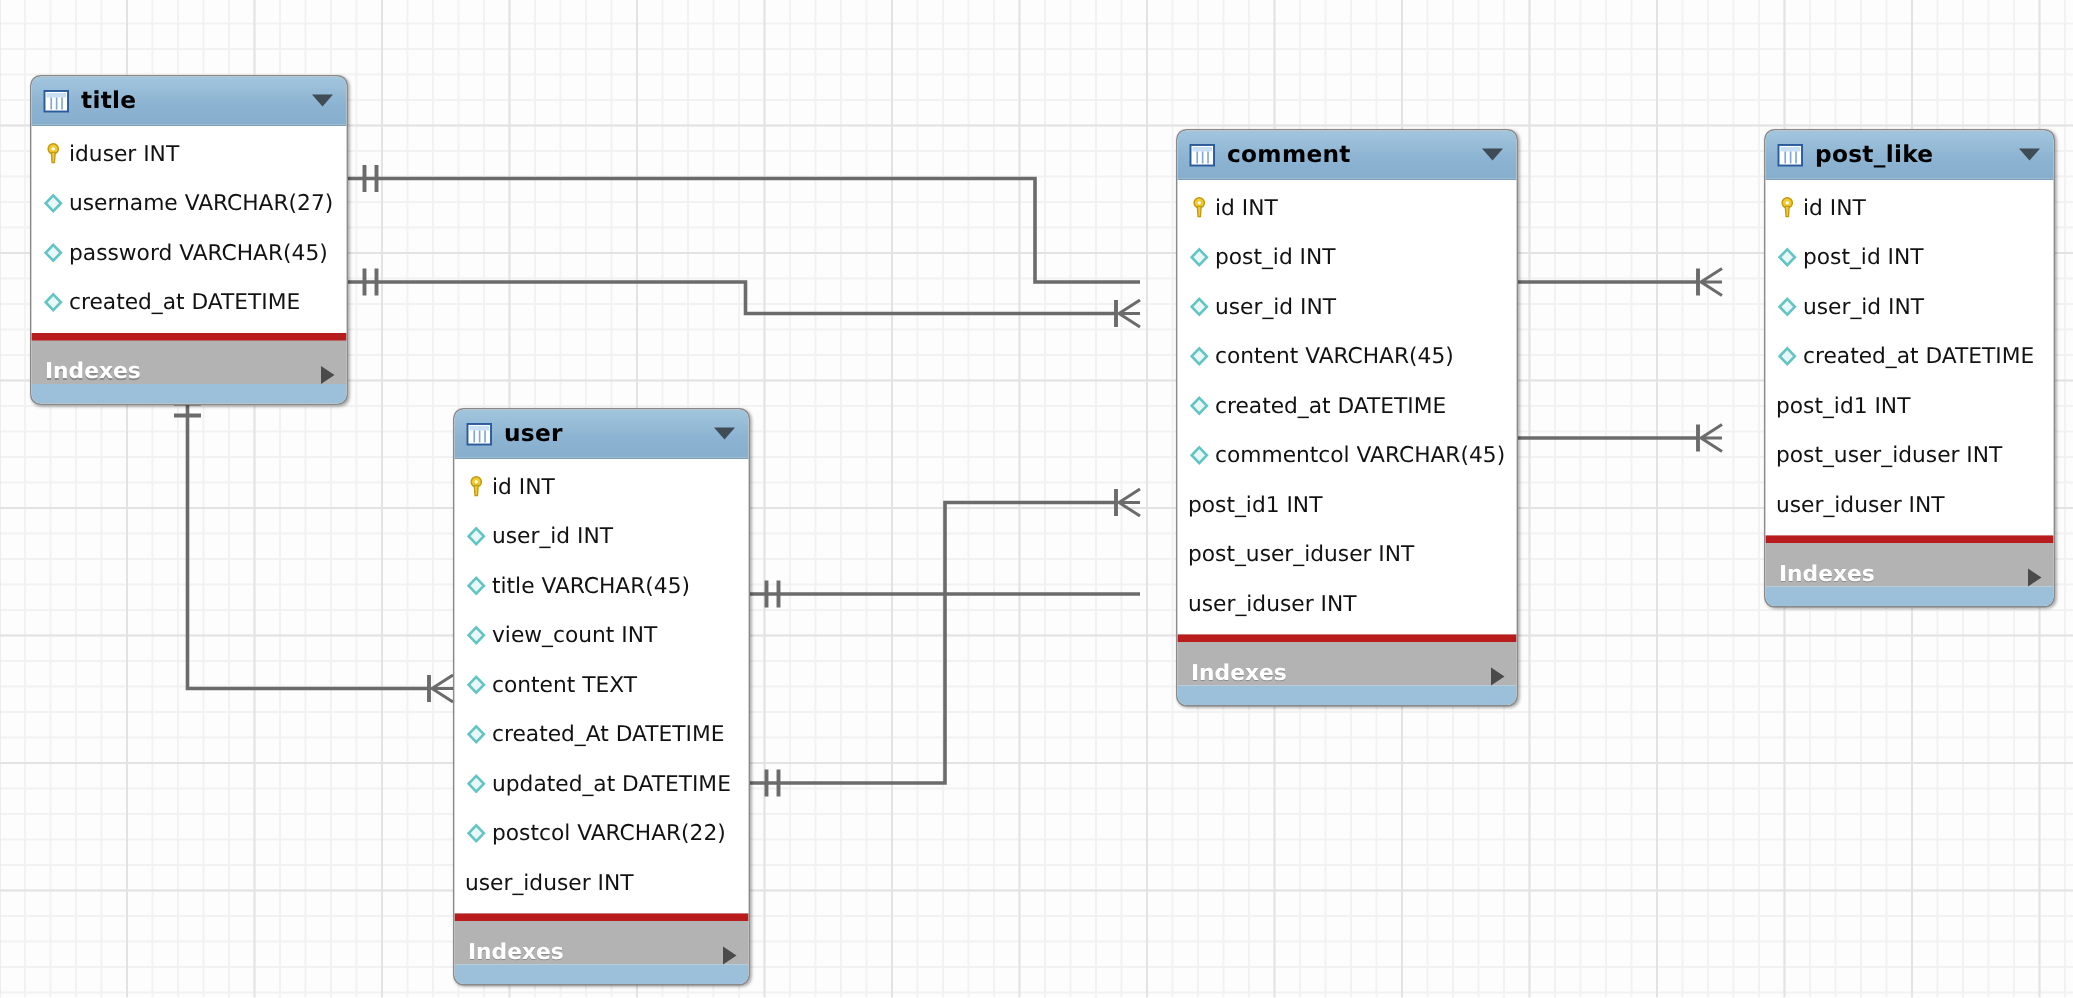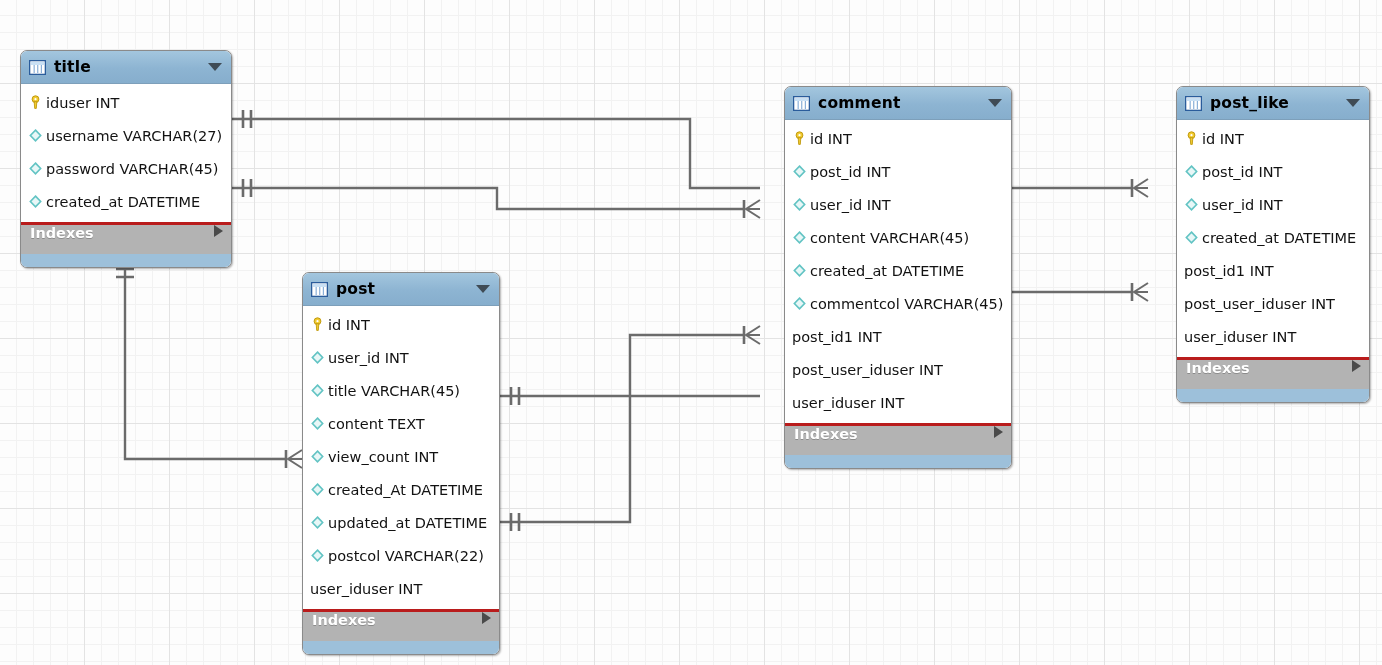--- a/index.html
+++ b/index.html
@@ -95,23 +95,23 @@
   }
   .col-ico.none { visibility: hidden; width: 0; margin-right: 0; }
   .col-text {
     font-size: 14.5px;
     color: #121212;
     font-family: "DejaVu Sans", "Liberation Sans", sans-serif;
   }
   .tbl-indexes {
     height: 29px;
     background: #b3b3b3;
-    border-top: 3px solid #b91c1c;
+    border-top: 5px solid #b91c1c;
     display: flex;
-    align-items: flex-start;
+    align-items: flex-end;
     padding: 0 8px 0 9px;
   }
   .idx-label {
     font-size: 14.5px;
     font-weight: bold;
     color: #ffffff;
     text-shadow: 0 1px 0 rgba(0,0,0,0.22);
     flex: 1 1 auto;
   }
   .idx-caret {
@@ -247,21 +247,21 @@
       </div>
       <div class="table-box" style="left: 302px; top: 272px; width: 198px;">
         <div class="tbl-header">
           <svg class="tbl-icon" viewBox="0 0 17 15">
             <rect x="0.5" y="0.5" width="16" height="14" fill="#ffffff" stroke="#2a5c9b" stroke-width="1.6"></rect>
             <rect x="2" y="2" width="13" height="3" fill="#c9e0f4"></rect>
             <rect x="4.6" y="5" width="1.1" height="8" fill="#7fa8d4"></rect>
             <rect x="8.2" y="5" width="1.1" height="8" fill="#7fa8d4"></rect>
             <rect x="11.8" y="5" width="1.1" height="8" fill="#7fa8d4"></rect>
           </svg>
-          <span class="tbl-title">post</span>
+          <span class="tbl-title">user</span>
           <span class="tbl-caret"></span>
         </div>
         <div class="tbl-cols">
           <div class="col-row">
             <svg class="col-ico" viewBox="0 0 15 15">
               <circle cx="7.5" cy="4.2" r="3.4" fill="#f2cb30" stroke="#c09a10" stroke-width="1"></circle>
               <circle cx="7.5" cy="4.2" r="1.1" fill="#ffffff"></circle>
               <path d="M6.2,6.6 L8.8,6.6 L8.3,13.4 L6.7,13.4 Z" fill="#f2cb30" stroke="#c09a10" stroke-width="0.9"></path>
             </svg>
             <span class="col-text">id INT</span>
@@ -275,27 +275,27 @@
           <div class="col-row">
             <svg class="col-ico" viewBox="0 0 15 15">
               <path d="M7.5,2.2 L12.6,7.5 L7.5,12.8 L2.4,7.5 Z" fill="#e8f7f7" stroke="#63c4c4" stroke-width="1.7"></path>
             </svg>
             <span class="col-text">title VARCHAR(45)</span>
           </div>
           <div class="col-row">
             <svg class="col-ico" viewBox="0 0 15 15">
               <path d="M7.5,2.2 L12.6,7.5 L7.5,12.8 L2.4,7.5 Z" fill="#e8f7f7" stroke="#63c4c4" stroke-width="1.7"></path>
             </svg>
+            <span class="col-text">view_count INT</span>
+          </div>
+          <div class="col-row">
+            <svg class="col-ico" viewBox="0 0 15 15">
+              <path d="M7.5,2.2 L12.6,7.5 L7.5,12.8 L2.4,7.5 Z" fill="#e8f7f7" stroke="#63c4c4" stroke-width="1.7"></path>
+            </svg>
             <span class="col-text">content TEXT</span>
-          </div>
-          <div class="col-row">
-            <svg class="col-ico" viewBox="0 0 15 15">
-              <path d="M7.5,2.2 L12.6,7.5 L7.5,12.8 L2.4,7.5 Z" fill="#e8f7f7" stroke="#63c4c4" stroke-width="1.7"></path>
-            </svg>
-            <span class="col-text">view_count INT</span>
           </div>
           <div class="col-row">
             <svg class="col-ico" viewBox="0 0 15 15">
               <path d="M7.5,2.2 L12.6,7.5 L7.5,12.8 L2.4,7.5 Z" fill="#e8f7f7" stroke="#63c4c4" stroke-width="1.7"></path>
             </svg>
             <span class="col-text">created_At DATETIME</span>
           </div>
           <div class="col-row">
             <svg class="col-ico" viewBox="0 0 15 15">
               <path d="M7.5,2.2 L12.6,7.5 L7.5,12.8 L2.4,7.5 Z" fill="#e8f7f7" stroke="#63c4c4" stroke-width="1.7"></path>

